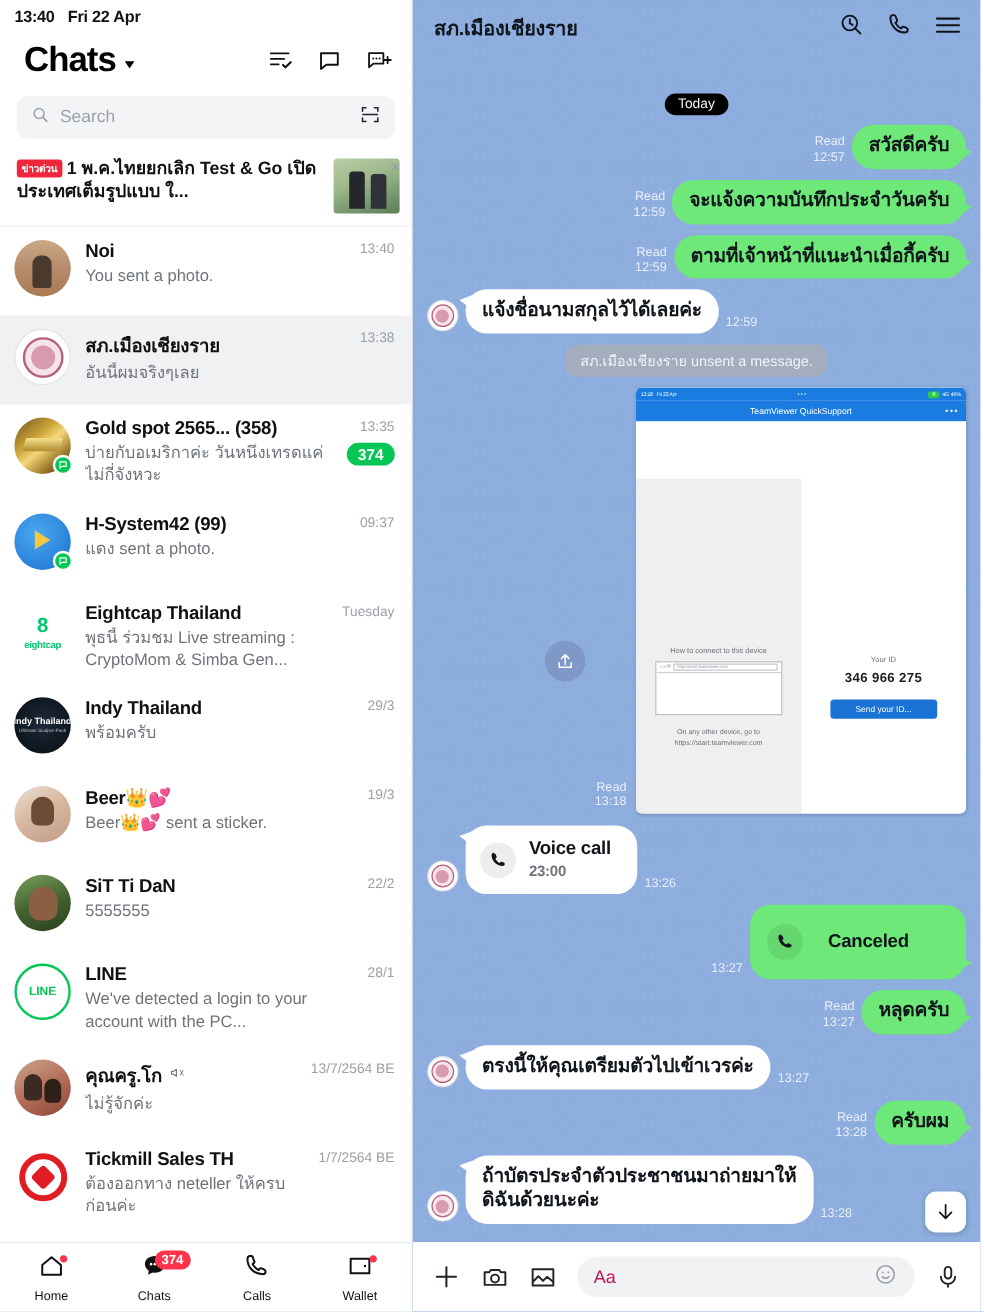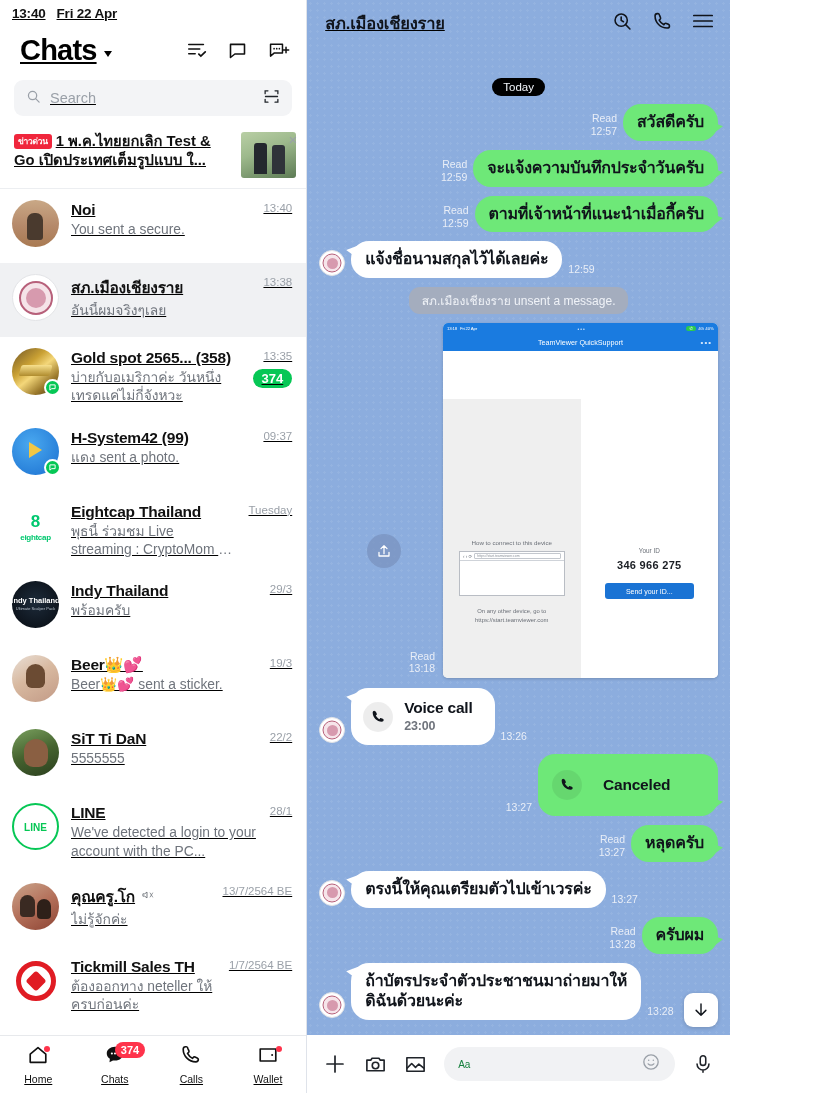--- a/index.html
+++ b/index.html
@@ -2,21 +2,21 @@
 <html><head>
 <meta charset="utf-8">
 <style>
   * { box-sizing: border-box; margin:0; padding:0; }
   html,body { width:820px; height:1093px; overflow:hidden; }
   body {
     font-family: "Liberation Sans", "DejaVu Sans", sans-serif;
     background:#fff;
     -webkit-font-smoothing: antialiased;
   }
-  .app { position:relative; width:730px; height:1093px; display:flex;text-decoration:underline; }
+  .app { position:relative; width:817px; height:1093px; display:flex; }
 
   
   .left {
     width:345px; height:1093px; background:#ffffff;
     display:flex; flex-direction:column; position:relative;
     border-right:1px solid #dfe3ea;
   }
   .l-status {
     height:26px; display:flex; align-items:center; gap:11px;
     padding:0 12px; font-size:13.5px; font-weight:bold; color:#111;
@@ -235,21 +235,21 @@
   }
 
   .r-input{
     position:absolute; left:0; right:0; bottom:0; height:58px; background:#fff; z-index:6;
     display:flex; align-items:center; gap:17px; padding:0 16px;
   }
   .inputfield{
     flex:1; height:34px; background:#f1f2f4; border-radius:17px; display:flex; align-items:center;
     padding:0 14px; gap:8px;
   }
-  .inputfield .ph{ color:#15803d; font-size:10px;}
+  .inputfield .ph{ color:#be185d; font-size:15px;}
   .ic-btn{ display:flex; align-items:center; justify-content:center; }
 </style>
 </head>
 <body>
 
 <div class="app">
 
   <div class="left">
 
     <div class="l-status">
@@ -312,21 +312,21 @@
     </div>
 
     <div class="chatlist">
 
       <div class="chatrow">
         <div class="av">
             <div class="inner a-noi"></div>
           </div>
         <div class="cmid">
           <div class="cname">Noi</div>
-          <div class="cmsg">You sent a secure.</div>
+          <div class="cmsg">You sent a photo.</div>
         </div>
         <div class="cright">
           <div class="ctime">13:40</div>
         </div>
       </div>
 
       <div class="chatrow sel">
         <div class="av">
             <div class="inner a-police">
               <div class="ring"></div>

